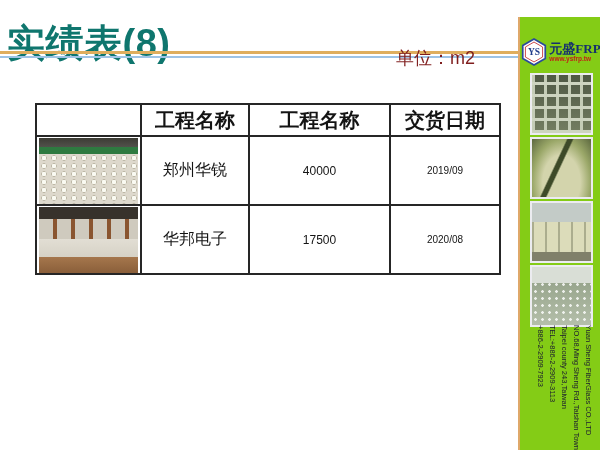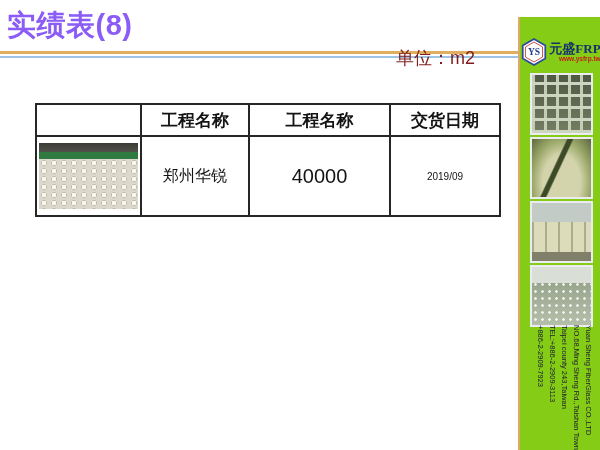--- a/index.html
+++ b/index.html
@@ -7,44 +7,44 @@
   body {
     position:relative;
     width:600px; height:450px;
     background:#ffffff;
     font-family:"Liberation Sans", sans-serif;
     overflow:hidden;
   }
 
   
   .slide-title {
-    position:absolute; left:7px; top:6px;
-    font-size:29px; font-weight:800; color:#8b5cf6;
+    position:absolute; left:7px; top:18px;
+    font-size:38px; font-weight:800; color:#0f766e;
     letter-spacing:0.5px;
   }
   .rule-gold  { position:absolute; left:0; top:51px; width:519px; height:3px; background:#dfae5e; }
   .rule-blue  { position:absolute; left:0; top:56px; width:519px; height:2px; background:#9dc3e6; }
   .unit-label { position:absolute; left:396px; top:46px; font-size:18px; color:#7f1d1d; }
 
   
   table.perf {
     position:absolute; left:35px; top:103px;
     border-collapse:collapse; table-layout:fixed;
     width:464px;
   }
   table.perf td, table.perf th {
     border:2px solid #262626;
     text-align:center; vertical-align:middle;
     color:#141414; padding:0; overflow:hidden;
   }
   tr.hdr   { height:32px; }
-  tr.data  { height:80px; }
-  th.h-cell{ font-size:17px; font-weight:700; }
+  tr.data  { height:69px; }
+  th.h-cell{ font-size:20px; font-weight:700; }
   td.name  { font-size:16px; }
-  td.num   { font-size:20px; }
+  td.num   { font-size:12px; }
   td.date  { font-size:10px; }
 
   .cell-photo { width:99px; height:66px; margin:0 auto; }
   .ph1 {
     background:
       linear-gradient(180deg,#3c3c34 0%,#50504a 13%,rgba(0,0,0,0) 13%),
       linear-gradient(180deg,rgba(0,0,0,0) 13%,#2e7a40 14%,#2e7a40 24%,rgba(0,0,0,0) 24%),
       radial-gradient(circle,#fafaf2 2px,#b8b2a0 2.6px,rgba(0,0,0,0) 3px),
       #ddd8cc;
     background-size:100% 100%,100% 100%,10px 8px,auto;
@@ -74,21 +74,21 @@
   
   .sidebar {
     position:absolute; left:518px; top:17px; width:82px; height:450px;
     background:#84cc16;
     border-left:2px solid #dfa86a;
   }
   .logo-row {
     position:absolute; left:0; top:16px; width:82px; height:38px;
     display:flex; align-items:center; justify-content:center; gap:2px;
   }
-  .logo-texts { display:flex; flex-direction:column; align-items:flex-end; }
+  .logo-texts { display:flex; flex-direction:column; align-items:flex-start; }
   .brand-name {
     font-family:"Liberation Serif", serif;
     font-size:13px; font-weight:700; color:#15306e; line-height:13px; white-space:nowrap;
   }
   .website { font-size:6.5px; font-weight:700; color:#c22218; line-height:8px; white-space:nowrap; }
 
   .side-photos {
     position:absolute; left:0; top:56px; width:82px;
     display:flex; flex-direction:column; align-items:center; gap:2px;
   }
@@ -152,20 +152,28 @@
 
   <tr class="data">
     <td>
       <div class="cell-photo ph1"></div>
     </td>
     <td class="name">郑州华锐</td>
     <td class="num">40000</td>
     <td class="date">2019/09</td>
   </tr>
 
+  <tr class="data">
+    <td>
+      <div class="cell-photo ph2"></div>
+    </td>
+    <td class="name">华邦电子</td>
+    <td class="num">17500</td>
+    <td class="date">2020/08</td>
+  </tr>
 
 
 </tbody>
   </table>
 
 <div class="sidebar">
 
   <div class="logo-row">
     <svg width="26" height="28" viewBox="0 0 30 32">
       <polygon points="15,1 28,8.5 28,23.5 15,31 2,23.5 2,8.5" fill="#ffffff" stroke="#2a4a9a" stroke-width="2"></polygon>

